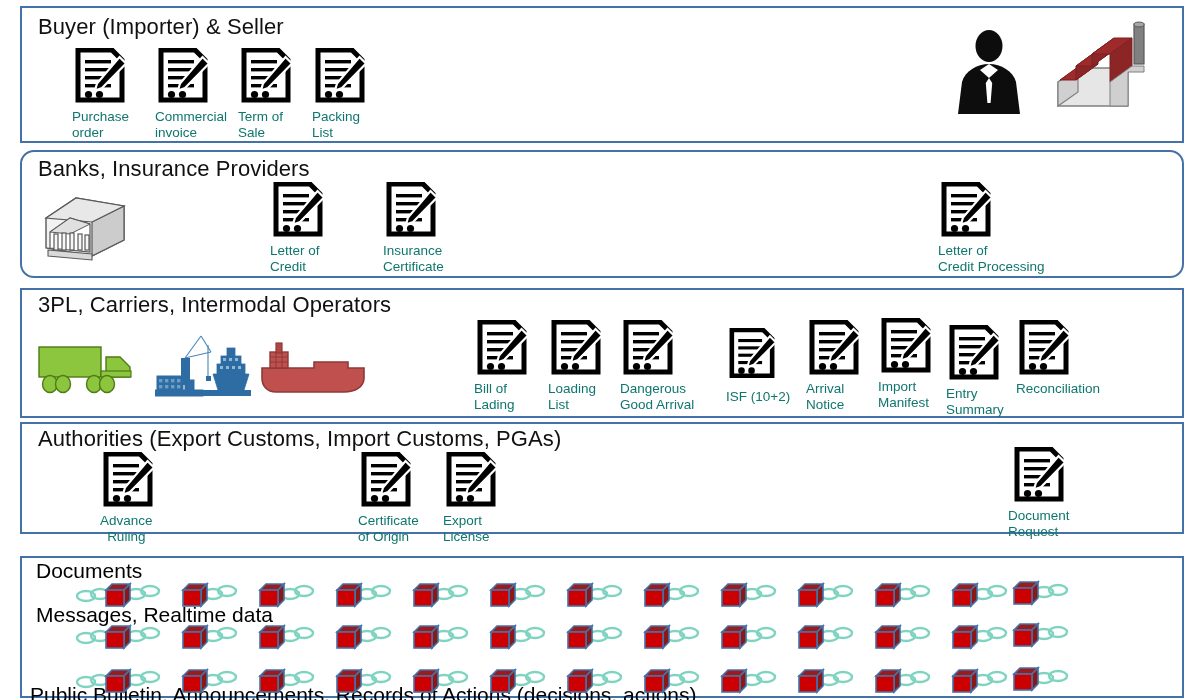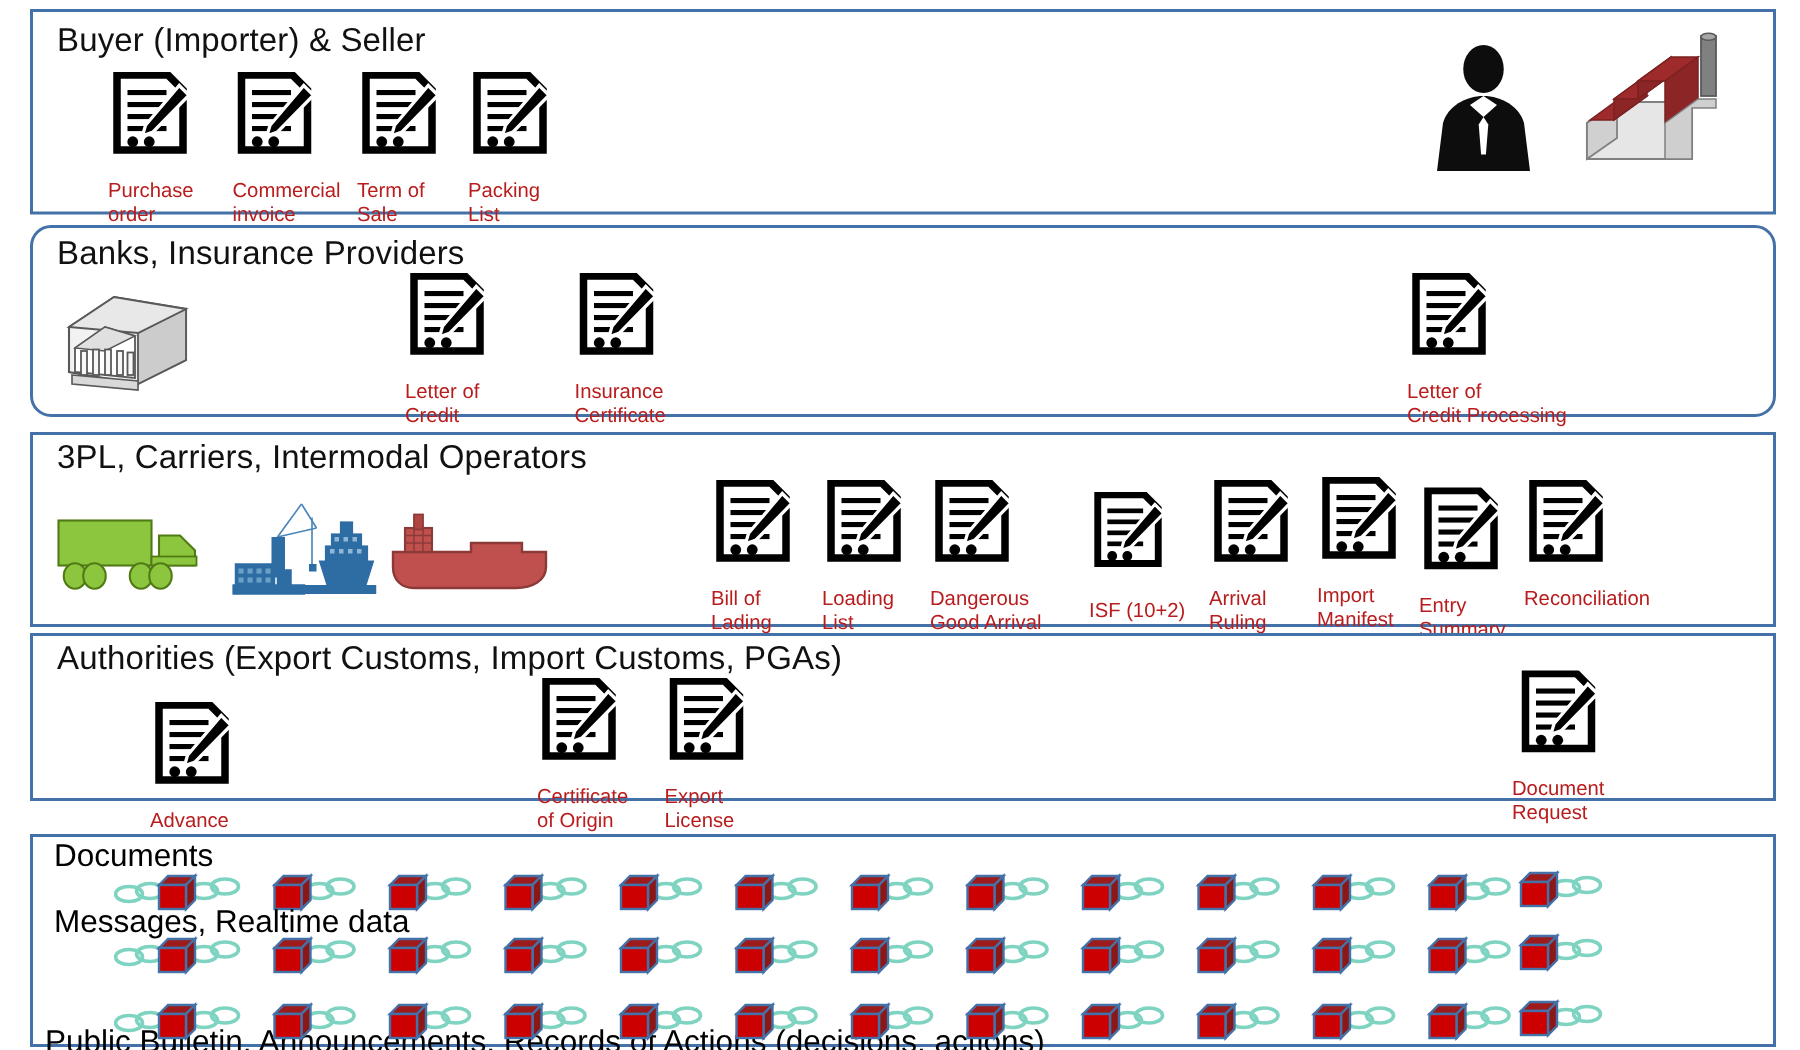--- a/index.html
+++ b/index.html
@@ -26,22 +26,22 @@
     letter-spacing:0.1px;
     color:#111;
     white-space:nowrap;
     line-height:1;
   }
 
   
   .doc-item{position:absolute;display:flex;flex-direction:column;align-items:flex-start;}
   .doc-ico{position:relative;width:56px;height:60px;}
   .doc-lbl{
-    font-size:13.5px;line-height:15.5px;color:#b91c1c;white-space:pre-line;
-    margin-top:11px;
+    font-size:13.5px;line-height:15.5px;color:#0f766e;white-space:pre-line;
+    margin-top:1px;
   }
   .doc-lbl.nowrap{white-space:nowrap;}
 
   
   .tr-ico{position:absolute;}
 
   
   .chain-row{position:absolute;height:30px;}
   .chain-lbl{
     position:absolute;font-size:21px;color:#000000;white-space:nowrap;line-height:1;
@@ -426,21 +426,21 @@
             <rect x="13" y="36" width="26" height="3.4"></rect>
         <circle cx="16.5" cy="46.5" r="3.6"></circle>
             <circle cx="27.5" cy="46.5" r="3.6"></circle>
           </g>
         <g fill="#000" stroke="#fff" stroke-width="2.2">
             <polygon points="47.5,9 54,15.5 30,40 23,42.5 25,35.5"></polygon>
           </g>
       </svg>
     </div>
     <div class="doc-lbl">Arrival
-Ruling</div>
+Notice</div>
   </div>
 
   <div class="doc-item" style="left:878px;top:318px;">
     <div class="doc-ico">
       <svg width="56" height="60" viewBox="0 0 56 60">
         <path d="M6 2 h34 l10 10 v40 h-44 z" fill="#fff" stroke="#000" stroke-width="5"></path>
         <g fill="#000">
             <rect x="13" y="12" width="26" height="3.4"></rect>
             <rect x="13" y="20" width="26" height="3.4"></rect>
         <rect x="13" y="28" width="26" height="3.4"></rect>
@@ -495,21 +495,21 @@
           </g>
       </svg>
     </div>
     <div class="doc-lbl nowrap">Reconciliation</div>
   </div>
 
   <div class="panel" style="left:20px;top:422px;width:1164px;height:112px;">
     <div class="panel-title" style="top:4px;">Authorities (Export Customs, Import Customs, PGAs)</div>
   </div>
 
-  <div class="doc-item" style="left:100px;top:468px;">
+  <div class="doc-item" style="left:100px;top:452px;text-align:center;">
     <div class="doc-ico">
       <svg width="56" height="60" viewBox="0 0 56 60">
         <path d="M6 2 h34 l10 10 v40 h-44 z" fill="#fff" stroke="#000" stroke-width="5"></path>
         <g fill="#000">
             <rect x="13" y="12" width="26" height="3.4"></rect>
             <rect x="13" y="20" width="26" height="3.4"></rect>
         <rect x="13" y="28" width="26" height="3.4"></rect>
             <rect x="13" y="36" width="26" height="3.4"></rect>
         <circle cx="16.5" cy="46.5" r="3.6"></circle>
             <circle cx="27.5" cy="46.5" r="3.6"></circle>

